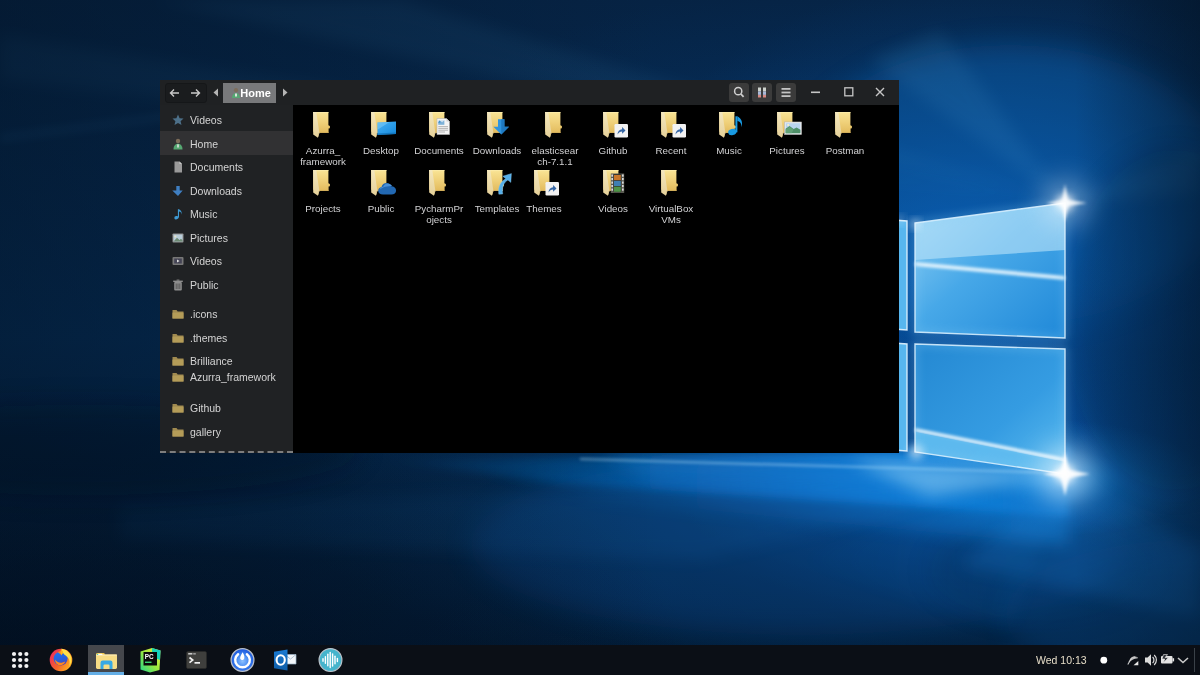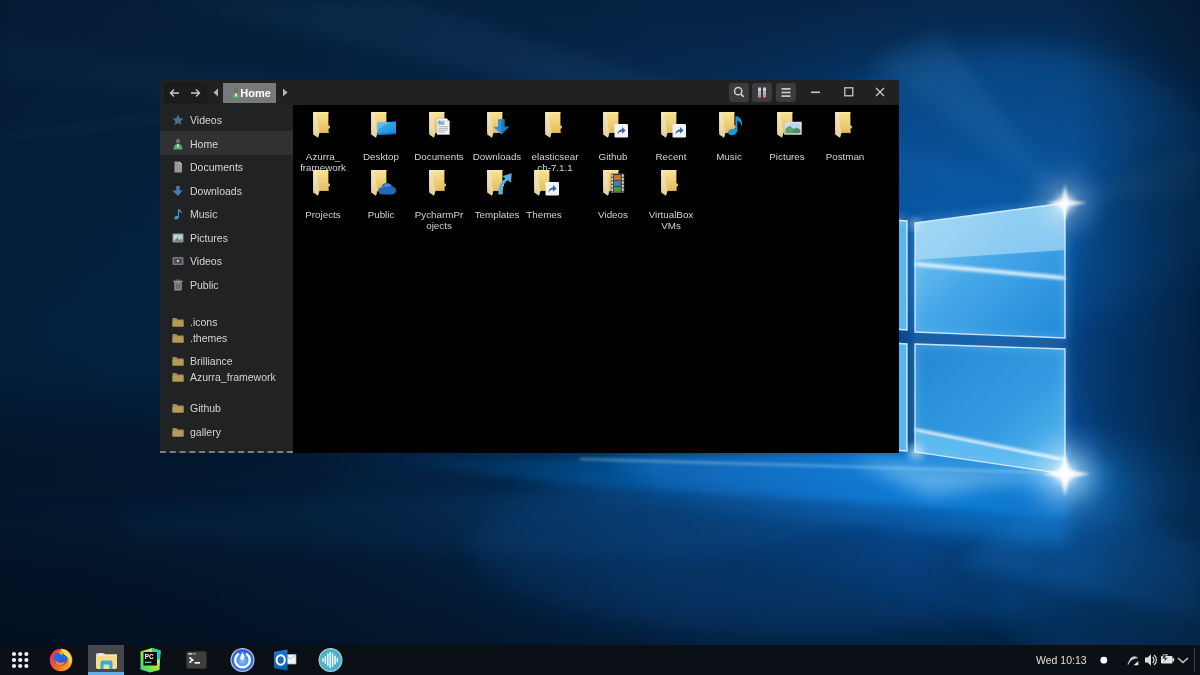--- a/index.html
+++ b/index.html
@@ -16,21 +16,21 @@
   border:1px solid #151719;border-radius:3px}
 .tbtn{position:absolute;top:3px;width:20px;height:19px;background:#3b3b3b;border-radius:3px}
 .tab{position:absolute;left:63px;top:3px;width:53px;height:20px;background:#78797b;
   color:#fff;font-size:11px;font-weight:bold;text-align:center;line-height:20px}
 .srow{position:absolute;left:0;width:133px;height:24px;color:#d4d4d4;font-size:10.5px;
   line-height:24px}
 .srow .ic{position:absolute;left:12px;top:6px;width:12px;height:12px}
 .srow .tx{position:absolute;left:30px;top:0}
 .item{position:absolute;width:58px;text-align:center;color:#d2d2d4;font-size:9.8px;line-height:10.5px}
 .item svg.fold{display:block;margin:0 auto}
-.lbl{margin-top:14px}
+.lbl{margin-top:8px}
 
 #taskbar{position:absolute;left:0;top:645px;width:1200px;height:30px;background:#0b0f16}
 .tic{position:absolute;top:0;height:30px}
 #clock{position:absolute;left:1036px;top:0;width:60px;height:30px;line-height:30px;
   color:#e6ddc8;font-size:10.5px;}
 </style>
 </head>
 <body>
 <div id="desk">
 
@@ -280,21 +280,21 @@
             <rect x="1.2" y="1.6" width="9.6" height="1.4" fill="#8d8d8d"></rect>
             <rect x="4.6" y="0.6" width="2.8" height="1" fill="#8d8d8d"></rect>
             <g stroke="#4a4a4a" stroke-width="0.8">
               <line x1="4.2" y1="4.5" x2="4.2" y2="10"></line>
               <line x1="6" y1="4.5" x2="6" y2="10"></line>
               <line x1="7.8" y1="4.5" x2="7.8" y2="10"></line>
             </g>
           </svg>
           <span class="tx">Public</span>
         </div>
-    <div class="srow" style="top:205px">
+    <div class="srow" style="top:197px">
           <svg class="ic" viewBox="0 0 12 12">
             <path d="M0.5,2 h4 l1.2,1.5 h5.8 v7 h-11 z" fill="#a08a50"></path>
             <path d="M0.5,4.6 h11 v5.9 h-11 z" fill="#b49c58"></path>
           </svg>
           <span class="tx">.icons</span>
         </div>
     <div class="srow" style="top:221px">
           <svg class="ic" viewBox="0 0 12 12">
             <path d="M0.5,2 h4 l1.2,1.5 h5.8 v7 h-11 z" fill="#a08a50"></path>
             <path d="M0.5,4.6 h11 v5.9 h-11 z" fill="#b49c58"></path>

